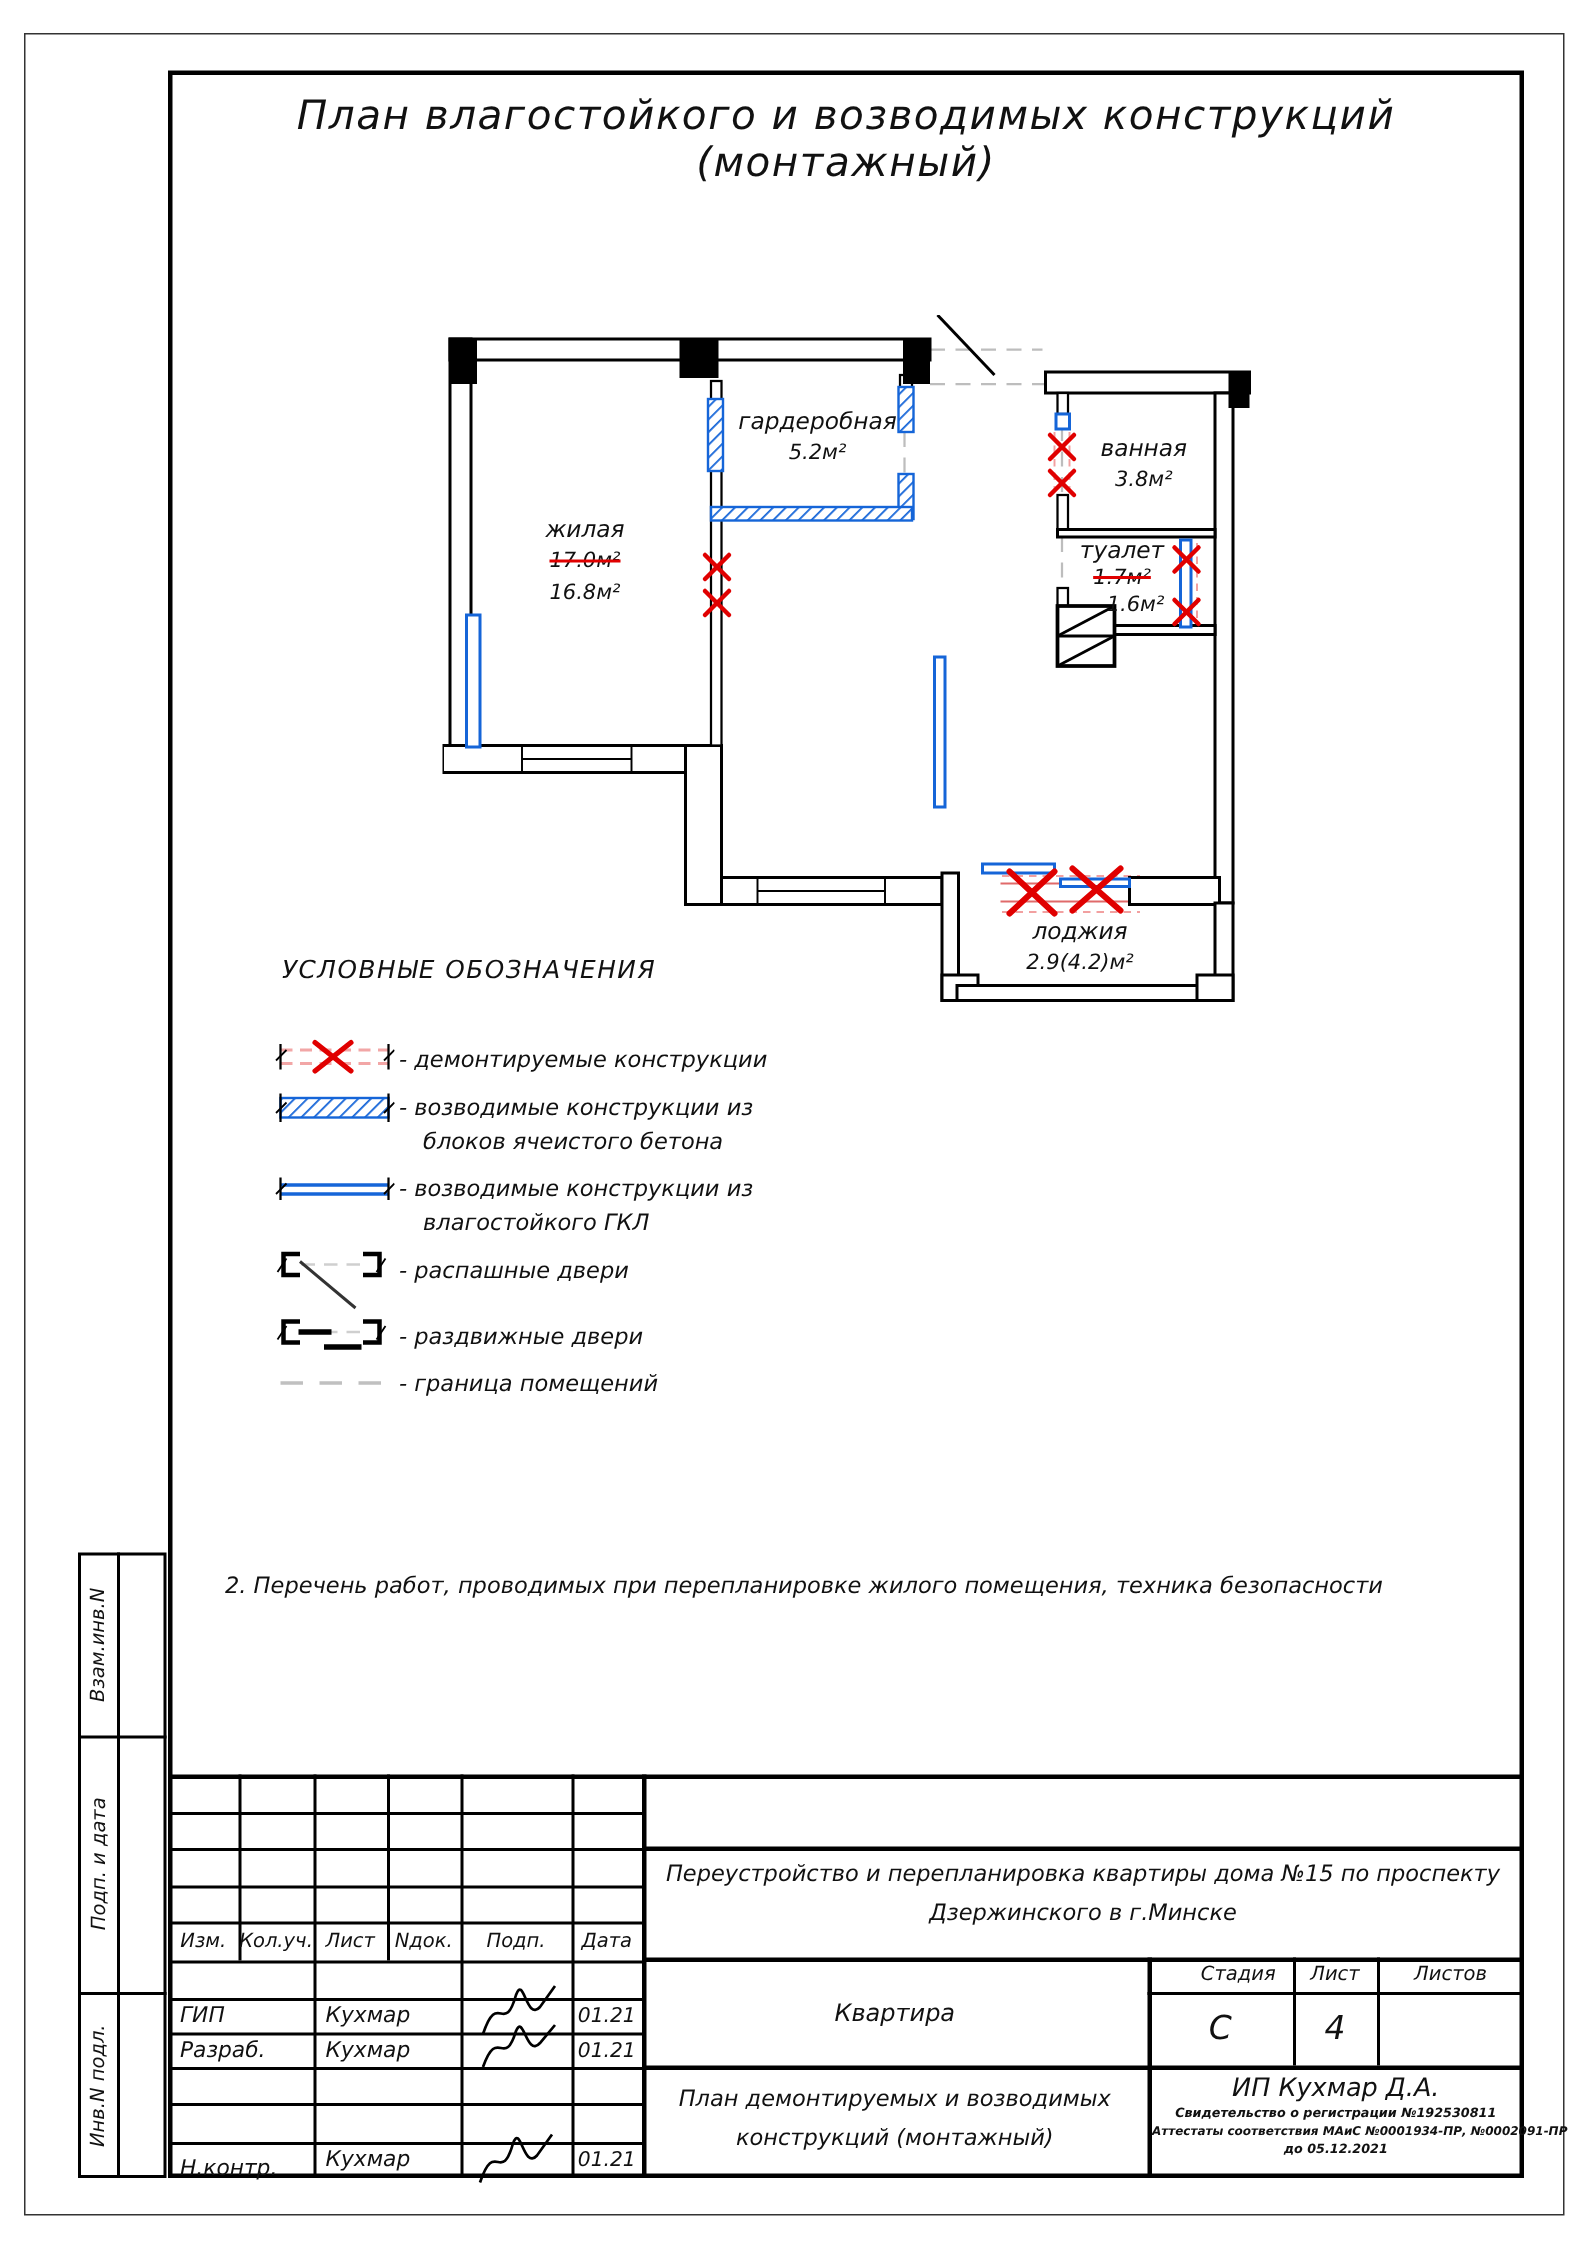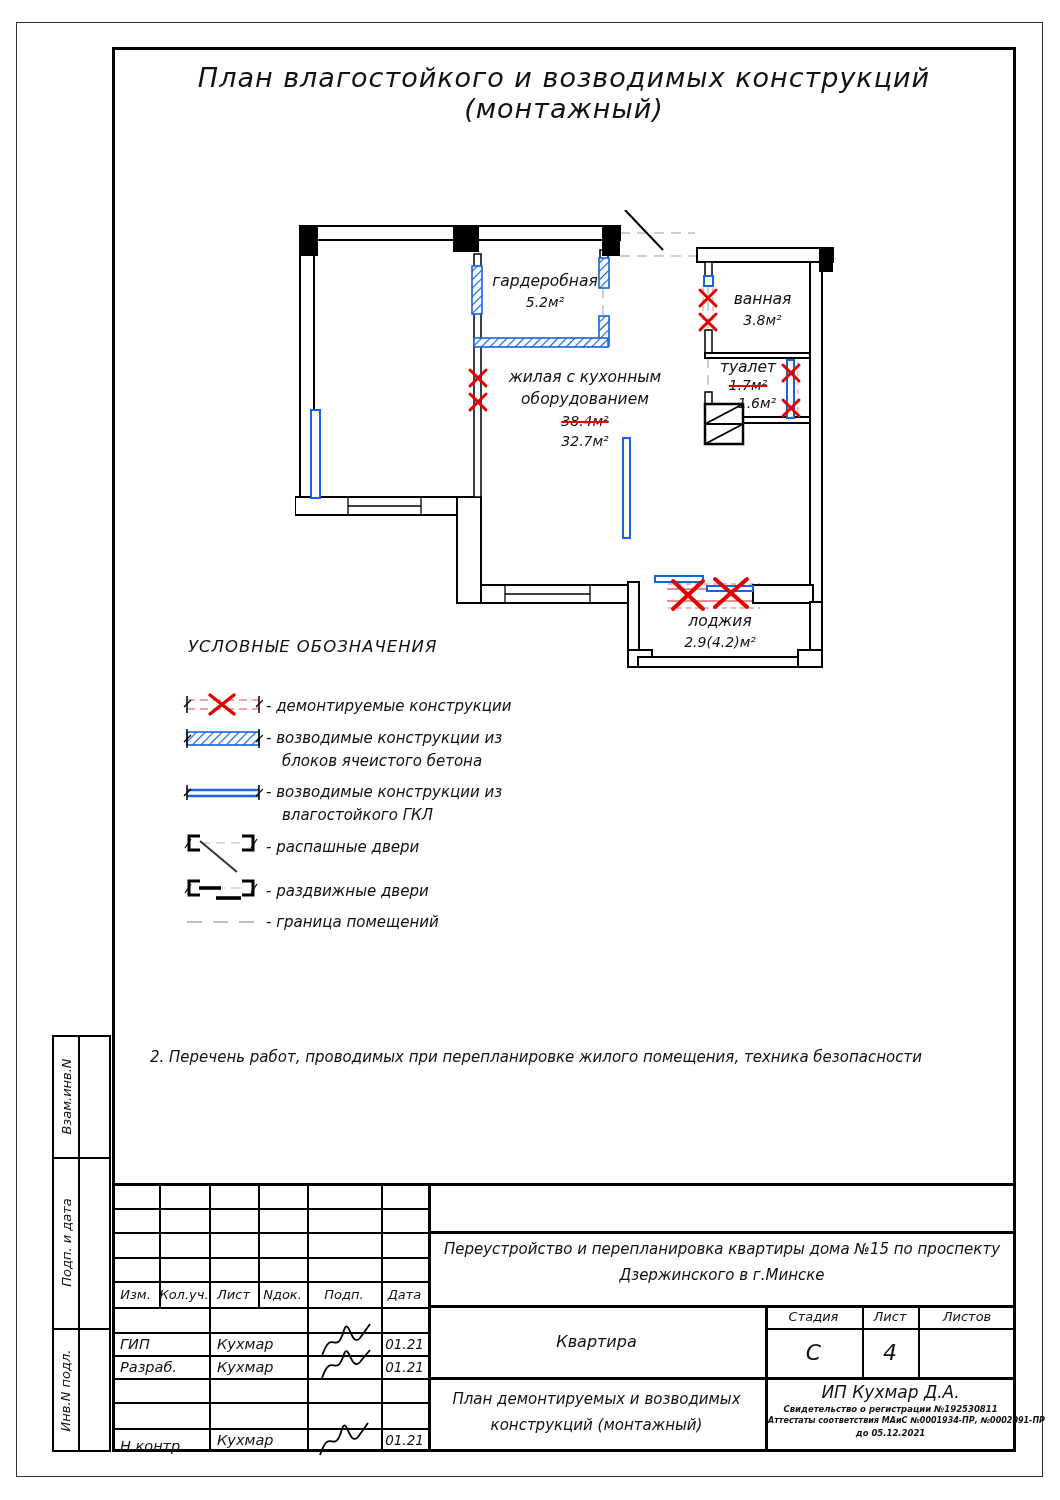--- a/index.html
+++ b/index.html
@@ -147,29 +147,28 @@
           <line x1="488" y1="206" x2="504" y2="190"></line>
       </g>
       <g stroke="#e00000" stroke-width="4" stroke-linecap="round">
         <line x1="378" y1="371" x2="408" y2="399"></line>
           <line x1="378" y1="399" x2="408" y2="371"></line>
         <line x1="420" y1="369" x2="452" y2="397"></line>
           <line x1="420" y1="397" x2="452" y2="369"></line>
       </g>
     </svg>
 
+    <div class="room" style="left:35px;top:132px;width:120px;">
+      <div class="rname">жилая</div>
+      <div class="rarea strike">17.0м²</div>
+      <div class="rarea">16.8м²</div>
+    </div>
     <div class="room" style="left:190px;top:60px;width:120px;">
       <div class="rname">гардеробная</div>
       <div class="rarea">5.2м²</div>
-    </div>
-    <div class="room" style="left:205px;top:156px;width:170px;">
-      <div class="rname">жилая с кухонным</div>
-      <div class="rname">оборудованием</div>
-      <div class="rarea strike">38.4м²</div>
-      <div class="rarea">32.7м²</div>
     </div>
     <div class="room" style="left:420px;top:78px;width:95px;">
       <div class="rname">ванная</div>
       <div class="rarea">3.8м²</div>
     </div>
     <div class="room" style="left:415px;top:148px;width:76px;line-height:1.25;">
       <div class="rname">туалет</div>
       <div class="rarea strike">1.7м²</div>
       <div class="rarea" style="margin-left:18px;">1.6м²</div>
     </div>
@@ -316,21 +315,21 @@
   </svg>
   <svg class="sig" style="left:316px;top:1415px;" width="56" height="44" viewBox="0 0 56 44">
     <path d="M4,40 C14,10 18,42 26,14 C31,0 33,32 42,22 L52,8" fill="none" stroke="#000" stroke-width="1.8"></path>
   </svg>
 
   <div class="tb-txt" style="left:432px;top:1240px;width:580px;text-align:center;font-size:15px;">Переустройство и перепланировка квартиры дома №15 по проспекту</div>
   <div class="tb-txt" style="left:432px;top:1266px;width:580px;text-align:center;font-size:15px;">Дзержинского в г.Минске</div>
 
   <div class="tb-txt ctr" style="left:428px;top:1305px;width:337px;height:72px;font-size:16px;">Квартира</div>
 
-  <div class="tb-txt ctr hdr13" style="left:765px;top:1305px;width:97px;height:23px;">Стадия</div>
+  <div class="tb-txt ctr hdr13" style="left:765px;top:1305px;width:97px;height:23px;padding-left:12px;">Стадия</div>
   <div class="tb-txt ctr hdr13" style="left:862px;top:1305px;width:56px;height:23px;">Лист</div>
   <div class="tb-txt ctr hdr13" style="left:918px;top:1305px;width:98px;height:23px;">Листов</div>
   <div class="tb-txt ctr" style="left:765px;top:1328px;width:97px;height:49px;font-size:22px;">С</div>
   <div class="tb-txt ctr" style="left:862px;top:1328px;width:56px;height:49px;font-size:22px;">4</div>
   <div class="tb-txt ctr" style="left:918px;top:1328px;width:98px;height:49px;font-size:22px;"></div>
 
   <div class="tb-txt" style="left:428px;top:1390px;width:337px;text-align:center;font-size:15px;">План демонтируемых и возводимых</div>
   <div class="tb-txt" style="left:428px;top:1416px;width:337px;text-align:center;font-size:15px;">конструкций (монтажный)</div>
 
   <div class="tb-txt" style="left:768px;top:1382px;width:245px;text-align:center;font-size:17px;">ИП Кухмар Д.А.</div>

